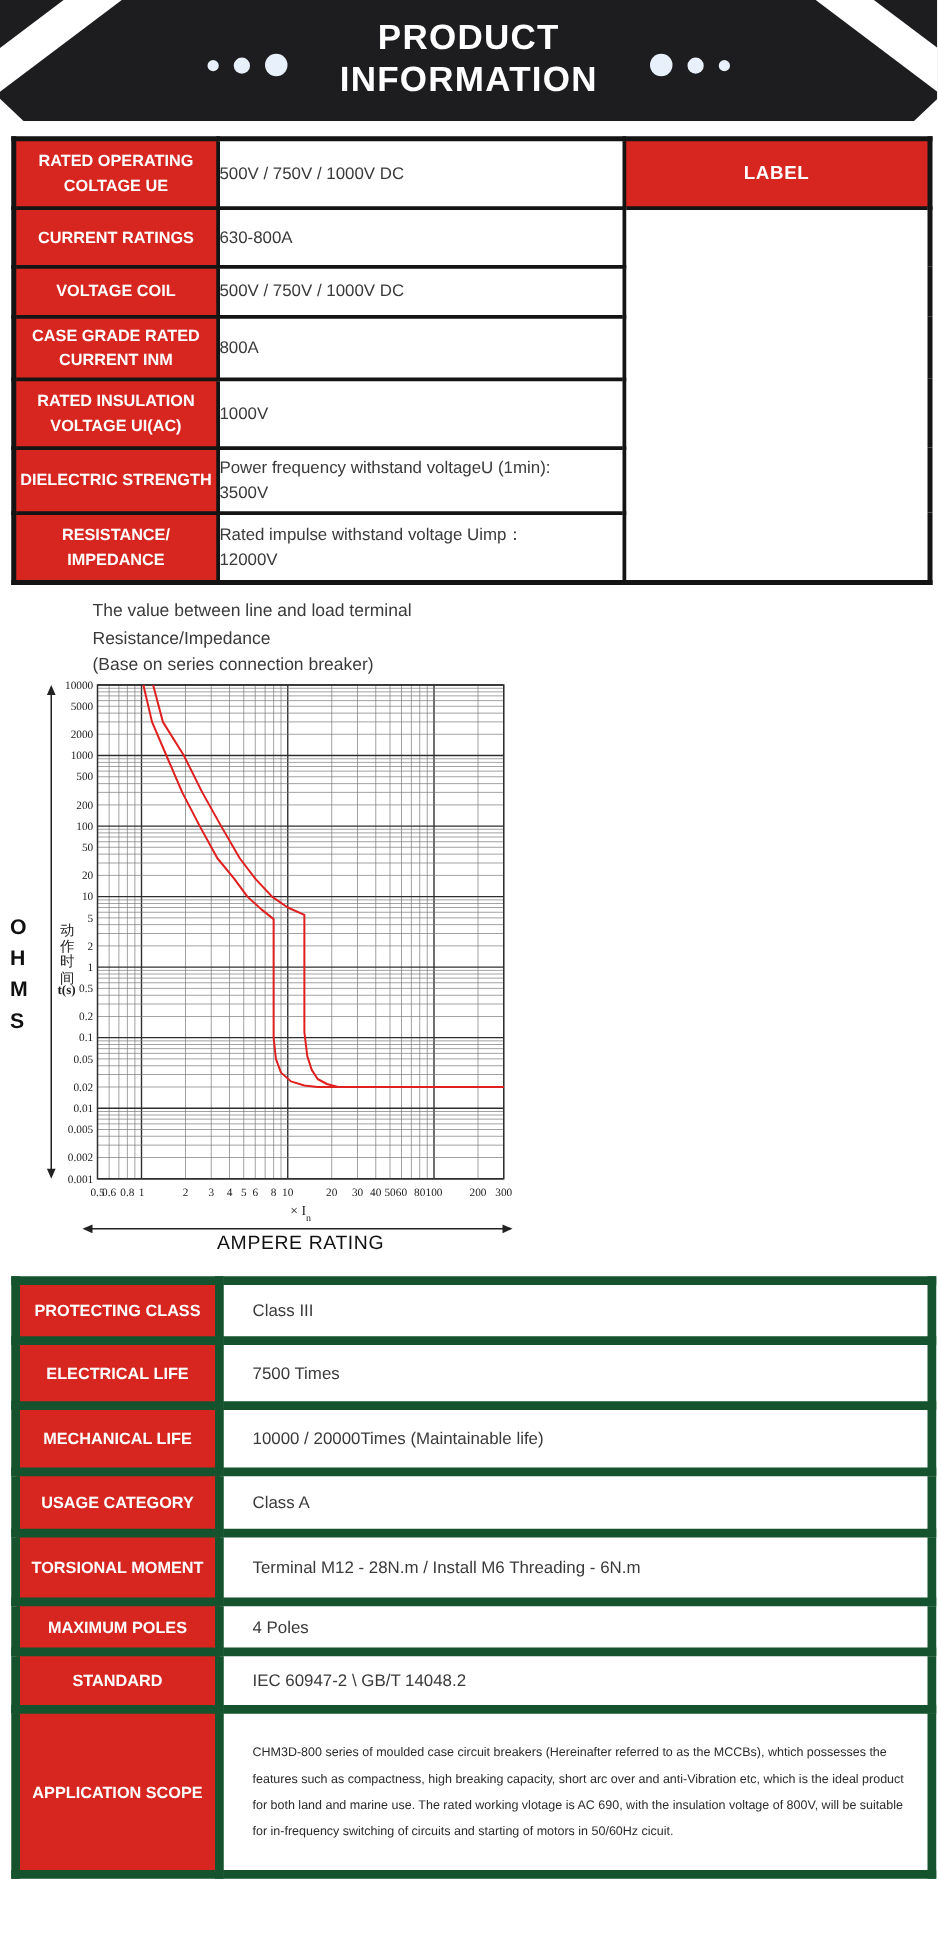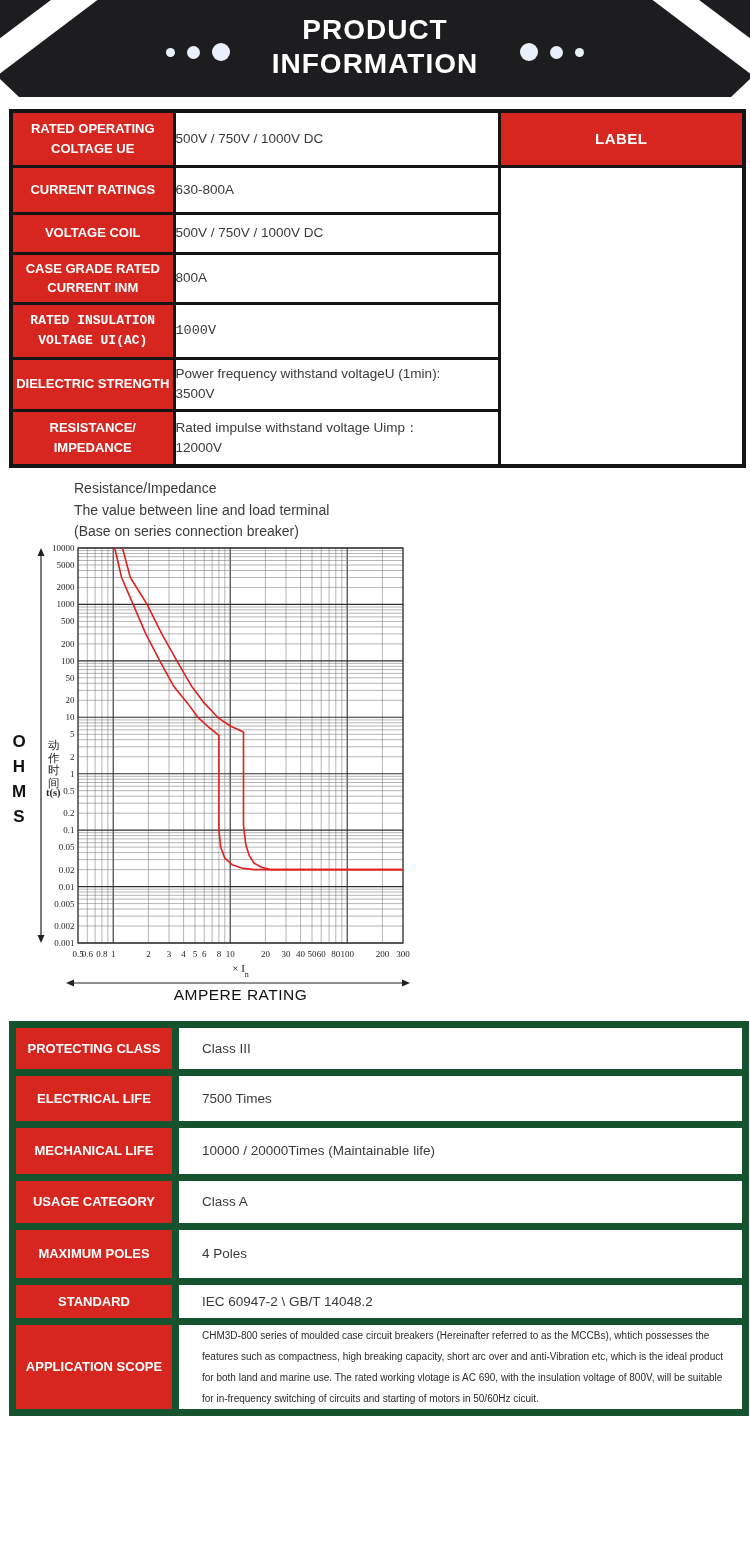--- a/index.html
+++ b/index.html
@@ -22,40 +22,40 @@
   .spec-table td{border:3px solid #141414;padding:0;vertical-align:middle;}
   .red-cell{background:#d7261f;color:#ffffff;font-weight:bold;font-size:13px;
             text-align:center;line-height:1.5;word-break:break-word;padding:2px 6px;}
   .val-cell{background:#ffffff;color:#3a3a3a;font-size:13.5px;line-height:1.45;padding-left:21px;}
   .label-head{background:#d7261f;color:#ffffff;font-weight:bold;font-size:15px;
               text-align:center;letter-spacing:0.5px;}
   .spec-table tr:nth-child(1){height:55px;}
   .spec-table tr:nth-child(2){height:47px;}
   .spec-table tr:nth-child(3){height:40px;}
   .spec-table tr:nth-child(4){height:50px;}
-  .spec-table tr:nth-child(5){height:55px;font-family:Liberation Mono, monospace;}
+  .spec-table tr:nth-child(5){height:55px;}
   .spec-table tr:nth-child(6){height:52px;margin-left:38px;}
   .spec-table tr:nth-child(7){height:56px;}
 
   .ratings-table{position:absolute;left:9px;top:1021px;width:733px;border:4px solid #141414;}
   .ratings-table td{border:7px solid #14532d;padding:0;vertical-align:middle;}
   .ratings-table .val-cell{padding-left:23px;padding-right:10px;}
   .ratings-table tr:nth-child(1){height:48px;}
   .ratings-table tr:nth-child(2){height:52px;margin-top:24px;}
   .ratings-table tr:nth-child(3){height:53px;}
   .ratings-table tr:nth-child(4){height:49px;}
   .ratings-table tr:nth-child(5){height:55px;}
   .ratings-table tr:nth-child(6){height:40px;}
   .ratings-table tr:nth-child(7){height:46px;}
   .ratings-table tr:nth-child(8){height:132px;}
   .scope-cell{font-size:10px;line-height:21px;color:#2b2b2b;}
 
   
   .chart-notes{position:absolute;left:74px;top:478px;font-size:14px;line-height:21.5px;color:#3a3a3a;}
-  .ohms{position:absolute;left:8px;top:729px;width:22px;text-align:center;font-size:17px;
+  .ohms{position:absolute;left:8px;top:729px;width:22px;text-align:left;font-size:17px;
         font-weight:bold;line-height:25px;word-break:break-all;color:#111;}
   .cn-label{position:absolute;left:48px;top:739px;width:13px;font-size:11.5px;line-height:12.5px;
             word-break:break-all;color:#222;}
   .ts-label{position:absolute;left:46px;top:787px;font-family:"Liberation Serif",serif;
             font-weight:bold;font-size:10.5px;color:#222;}
   .trip-svg{position:absolute;left:0;top:540px;}
   .ampere{position:absolute;left:78px;width:325px;top:986px;text-align:center;
           font-size:15.5px;font-weight:normal;letter-spacing:0.5px;color:#111;}
 </style>
 </head>
@@ -128,22 +128,22 @@
       <td class="red-cell">RESISTANCE/ IMPEDANCE</td>
       <td class="val-cell">
         <div>Rated impulse withstand voltage Uimp：</div>
         <div>12000V</div>
       </td>
     </tr>
   </tbody>
     </table>
 
   <div class="chart-notes">
+    <div>The value between line and load terminal</div>
     <div>Resistance/Impedance</div>
-    <div>The value between line and load terminal</div>
     <div>(Base on series connection breaker)</div>
   </div>
 
   <div class="ohms">OHMS</div>
   <div class="cn-label">动作时间</div>
   <div class="ts-label">t(s)</div>
   <svg class="trip-svg" width="440" height="470">
       <g>
         <line x1="78.0" x2="78.0" y1="8" y2="403" stroke="#777" stroke-width="0.55"></line>
         <line x1="87.3" x2="87.3" y1="8" y2="403" stroke="#777" stroke-width="0.55"></line>
@@ -317,20 +317,24 @@
     </tr>
     <tr>
       <td class="red-cell">MECHANICAL LIFE</td>
       <td class="val-cell">10000 / 20000Times  (Maintainable life)</td>
     </tr>
     <tr>
       <td class="red-cell">USAGE CATEGORY</td>
       <td class="val-cell">Class A</td>
     </tr>
     <tr>
+      <td class="red-cell">TORSIONAL MOMENT</td>
+      <td class="val-cell"> Terminal M12 - 28N.m / Install M6 Threading - 6N.m</td>
+    </tr>
+    <tr>
       <td class="red-cell">MAXIMUM POLES</td>
       <td class="val-cell">4 Poles</td>
     </tr>
     <tr>
       <td class="red-cell">STANDARD</td>
       <td class="val-cell">IEC 60947-2 \ GB/T 14048.2</td>
     </tr>
     <tr>
       <td class="red-cell">APPLICATION SCOPE</td>
       <td class="val-cell scope-cell">CHM3D-800 series of moulded case circuit breakers (Hereinafter referred to as the MCCBs), whtich possesses the features such as compactness, high breaking capacity, short arc over and anti-Vibration etc, which is the ideal product for both land and marine use. The rated working vlotage is AC 690, with the insulation voltage of 800V, will be suitable for in-frequency switching of circuits and starting of motors in 50/60Hz cicuit.</td>

